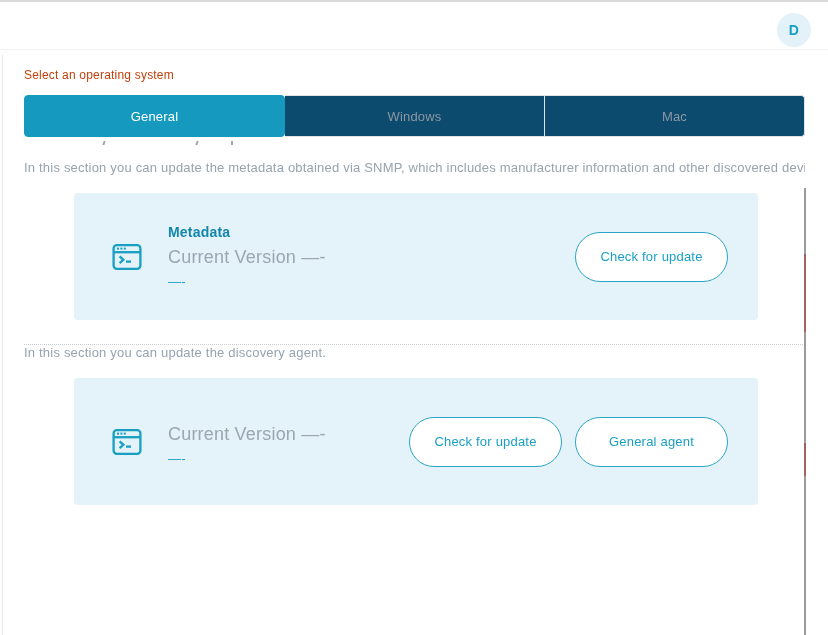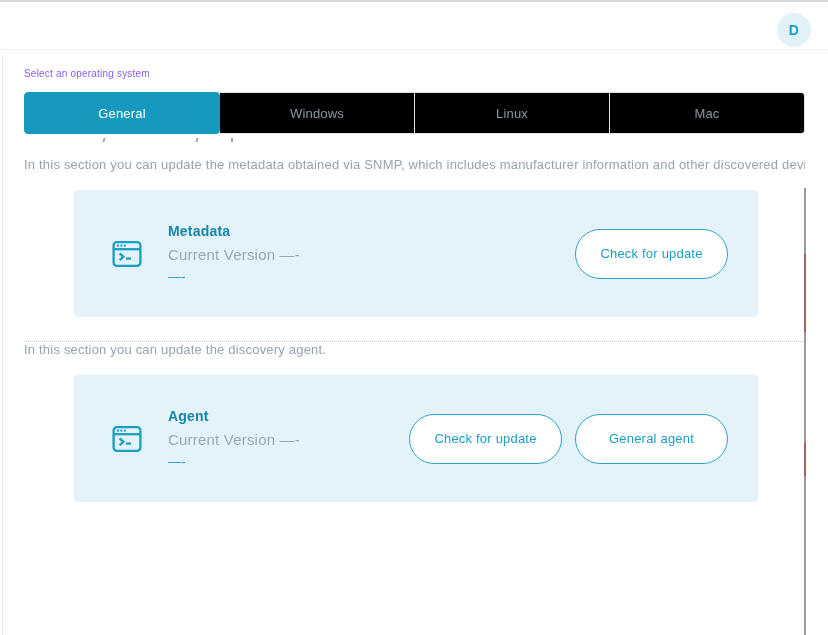--- a/index.html
+++ b/index.html
@@ -29,28 +29,28 @@
   }
   
   .panel-left-edge {
     position:absolute; left:2px; top:55px; width:1px; height:580px;
     background:#e8e8e8;
   }
   .content {
     position:absolute; top:51px; left:0; width:806px; height:584px;
     padding:17px 0 0 24px;
   }
-  .os-label { font-size:10px; color:#8b5cf6; margin-bottom:13px; }
+  .os-label { font-size:12px; color:#c2410c; margin-bottom:13px; }
   
   .tabs {
     display:flex; width:781px; height:42px;
   }
   .tab {
     flex:1; display:flex; align-items:center; justify-content:center;
-    background:#000000; border:1px solid #dfe3e7; border-left-width:0;
+    background:#0c4a6e; border:1px solid #dfe3e7; border-left-width:0;
     font-size:13px; color:#8c98a4; cursor:pointer;
   }
   .tab:first-child { border-left-width:1px; border-radius:4px 0 0 4px; }
   .tab:last-child { border-radius:0 4px 4px 0;text-align:center; }
   .tab.active {
     background:#1699be; border-color:#1699be; color:#ffffff;
     border-radius:4px;
   }
   
   .clipped-line { position:relative; height:6px; margin-top:3px; }
@@ -71,21 +71,21 @@
   }
   .card {
     width:684px; height:127px; margin:18px 0 0 50px;
     background:#e4f2f9; border-radius:4px;
     display:flex; align-items:center;
     padding:0 30px 0 38px;
   }
   .card .icon-wrap { width:30px; height:30px; margin-right:26px; flex:none; }
   .card-text { flex:1; min-width:0; }
   .card-title { font-size:14px; font-weight:bold; color:#1387ab; }
-  .card-version { font-size:15px; color:#9aa7b2; margin-top:7px; }
+  .card-version { font-size:18px; color:#9aa7b2; margin-top:7px; }
   .card-value { font-size:13px; color:#189fc4; margin-top:6px; }
   .card-buttons { display:flex; gap:13px; }
   .pill-btn {
     min-width:153px; height:50px; padding:0 22px;
     border:1.5px solid #2aa5c6; border-radius:25px;
     background:#ffffff; color:#189fc4;
     font-family:"Liberation Sans", sans-serif;
     font-size:13px; letter-spacing:.2px;
     cursor:pointer;
   }
@@ -113,21 +113,20 @@
 
 <div class="panel-left-edge"></div>
 
 <div class="content">
 
   <div class="os-label">Select an operating system</div>
 
   <div class="tabs">
     <div class="tab active">General</div>
     <div class="tab">Windows</div>
-    <div class="tab">Linux</div>
     <div class="tab">Mac</div>
   </div>
 
   <div class="clipped-line">
       <i></i>
       <i></i>
       <i></i>
     </div>
 
   <div class="section-desc">In this section you can update the metadata obtained via SNMP, which includes manufacturer information and other discovered device data</div>
@@ -164,21 +163,20 @@
         <rect x="1.6" y="3.2" width="26.8" height="23.6" rx="3.2" stroke="#189fc4" stroke-width="2.3"></rect>
         <line x1="1.6" y1="10.2" x2="28.4" y2="10.2" stroke="#189fc4" stroke-width="2.3"></line>
         <rect x="5" y="5.6" width="2" height="2" fill="#189fc4"></rect>
         <rect x="8.4" y="5.6" width="2" height="2" fill="#189fc4"></rect>
         <rect x="11.8" y="5.6" width="2" height="2" fill="#189fc4"></rect>
         <polyline points="7.6,14.4 11.4,17.8 7.6,21.2" stroke="#189fc4" stroke-width="2.3" fill="none"></polyline>
         <line x1="14" y1="19.6" x2="19" y2="19.6" stroke="#189fc4" stroke-width="2.3"></line>
       </svg>
     </div>
     <div class="card-text">
-      <div class="card-title">Agent</div>
       <div class="card-version">Current Version —-</div>
       <div class="card-value">—-</div>
     </div>
     <div class="card-buttons">
       <button class="pill-btn">Check for update</button>
       <button class="pill-btn">General agent</button>
     </div>
   </div>
 
 </div>

